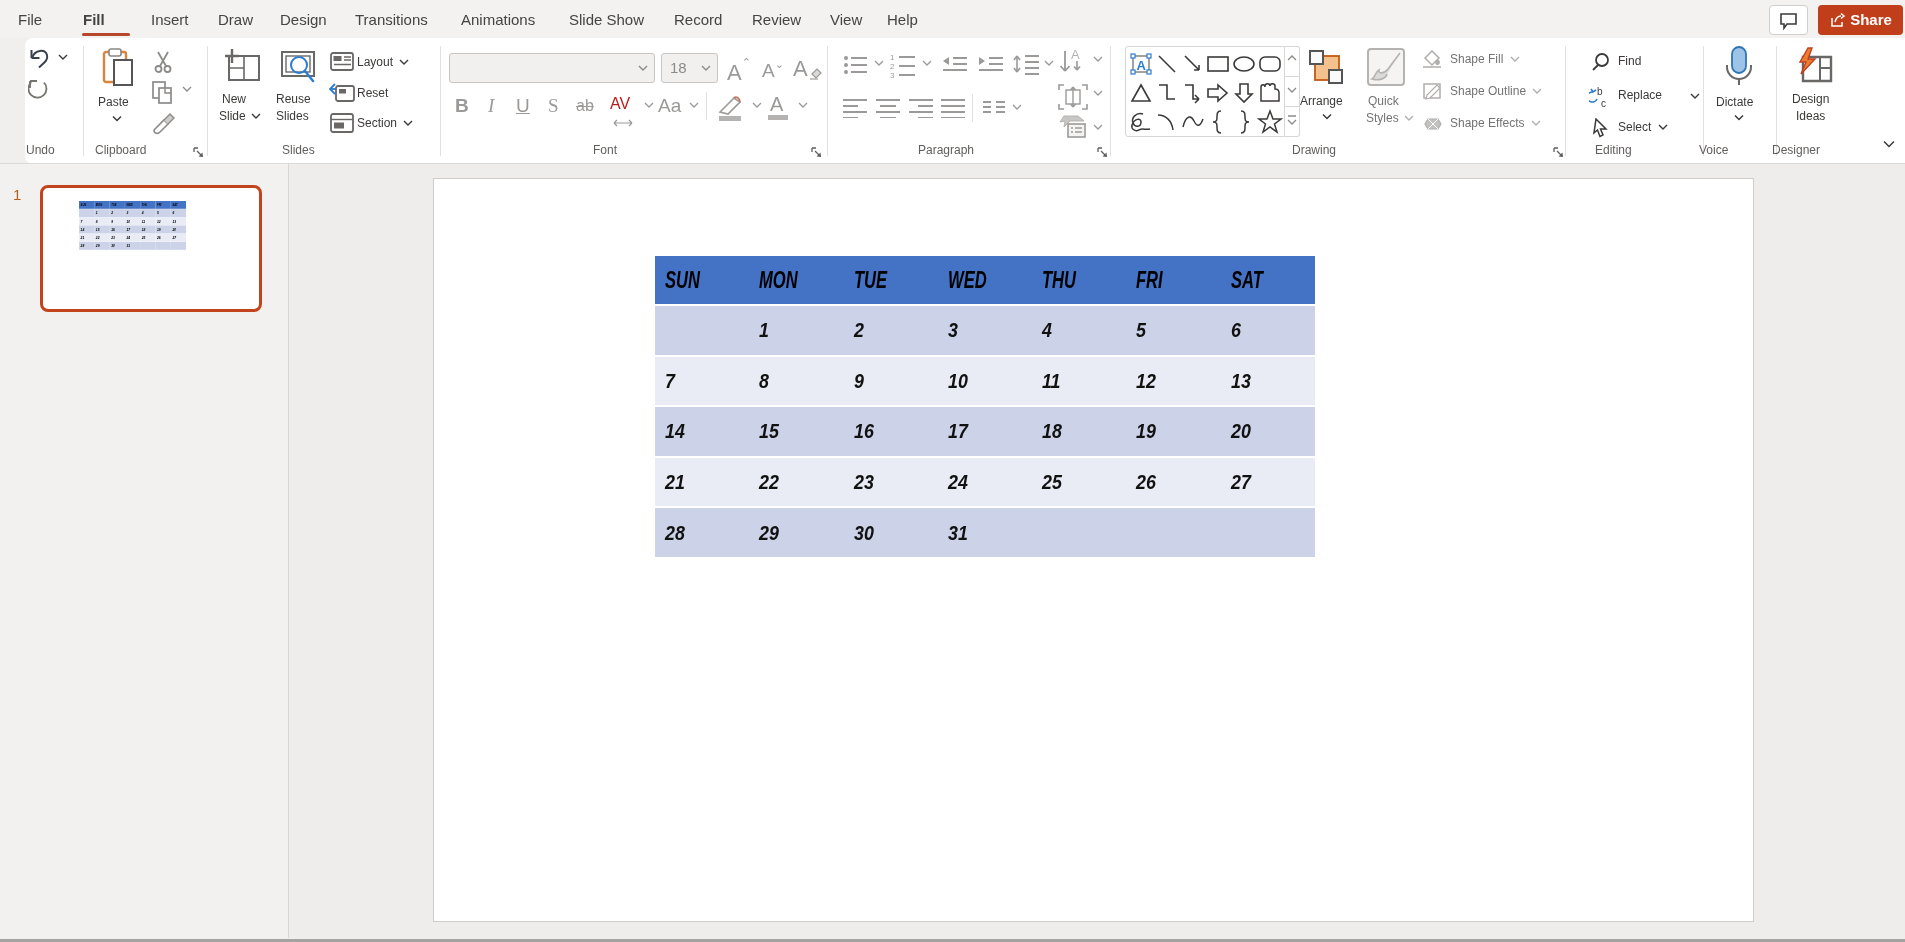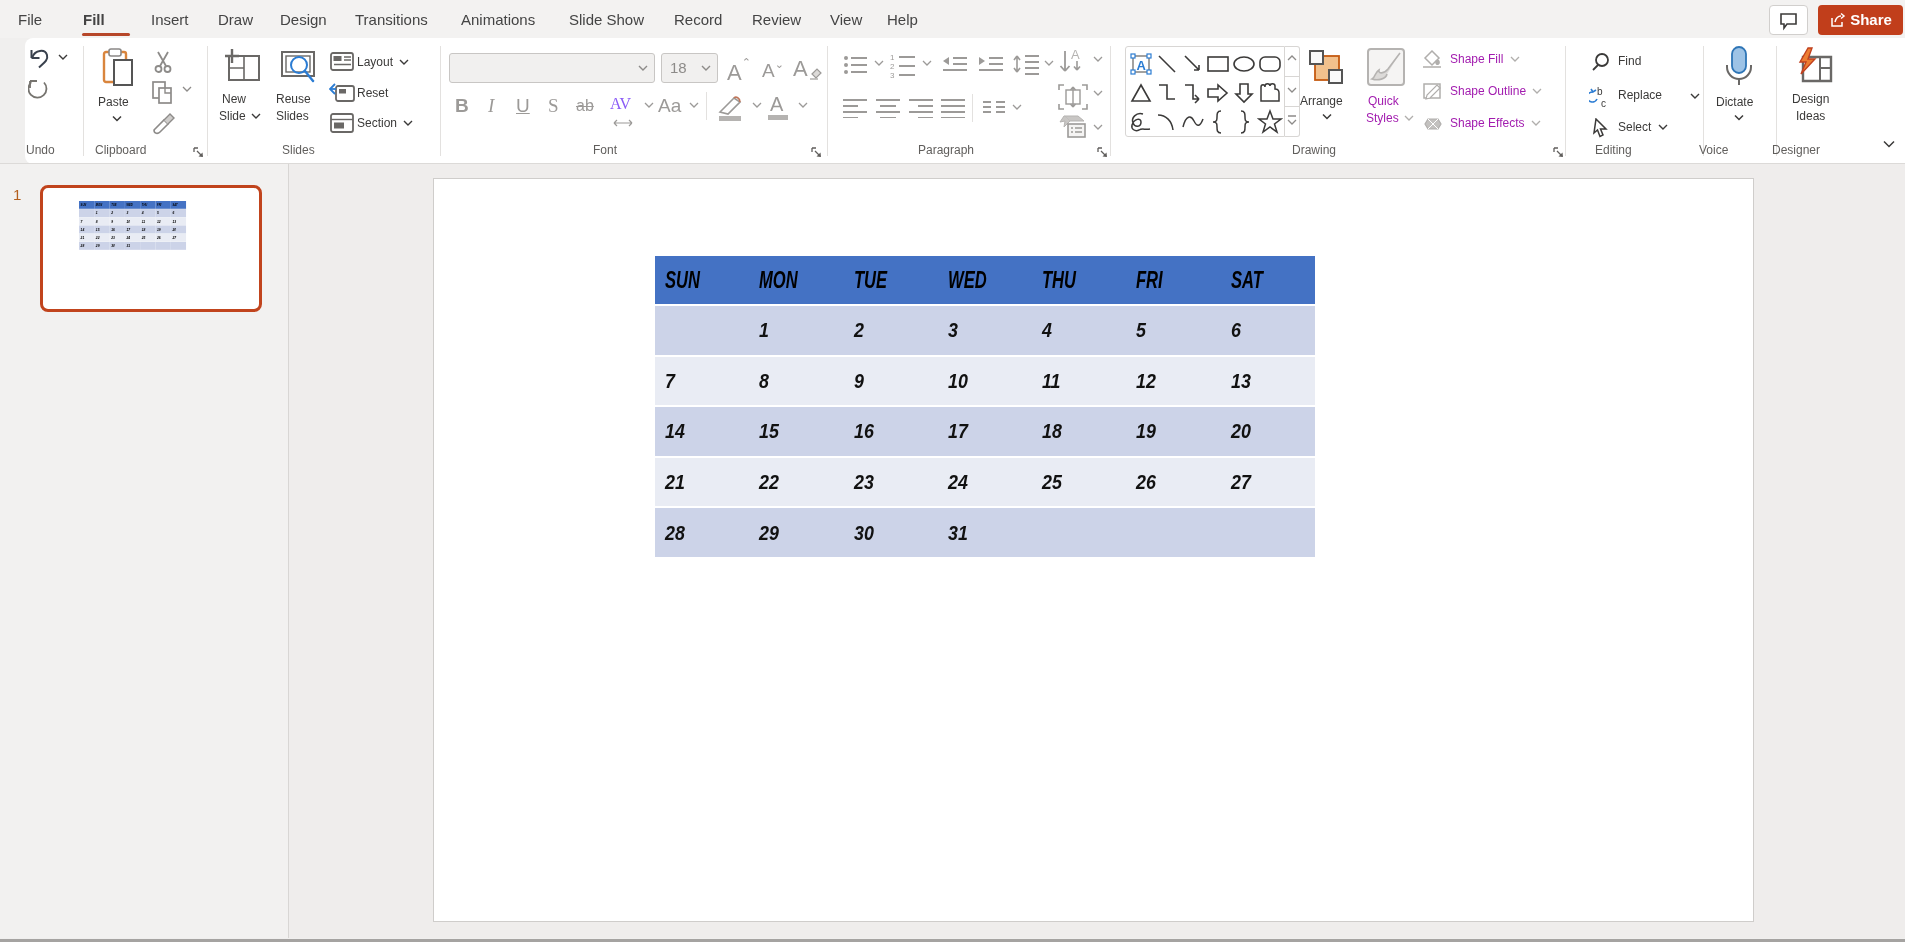--- a/index.html
+++ b/index.html
@@ -15,21 +15,21 @@
   #cmtbtn { position:absolute; left:1769px; top:5px; width:39px; height:30px; background:#fff; border:1px solid #d1cfcd; border-radius:4px; }
   #sharebtn { position:absolute; left:1818px; top:5px; width:85px; height:30px; background:#c13e1b; border-radius:4px; color:#fff; font-weight:bold; font-size:15px; line-height:30px; text-align:center; }
 
   
   #ribbon { position:absolute; left:25px; top:38px; width:1880px; height:126px; background:#fff; border-radius:8px 0 0 8px; }
   #ribbonedge { position:absolute; left:0; top:163px; width:1905px; height:1px; background:#dcdad8; }
   .gsep { position:absolute; top:46px; width:1px; height:110px; background:#e3e1df; }
   .glabel { position:absolute; top:143px; font-size:12px; color:#605e5c; text-align:left; white-space:nowrap; }
   .launch { position:absolute; width:13px; height:13px; }
   .btxt { position:absolute; font-size:12px; color:#3b3a39; white-space:nowrap; }
-  .gray { color:#a21caf; }
+  .gray { color:#737373; }
 
   
   #leftpanel { position:absolute; left:0; top:164px; width:288px; height:774px; background:#f2f1f0; }
   #vdivide { position:absolute; left:288px; top:164px; width:1px; height:774px; background:#d8d6d4; }
   #canvasarea { position:absolute; left:289px; top:164px; width:1616px; height:774px; background:#efedec; }
   #statusline { position:absolute; left:0; top:939px; width:1905px; height:3px; background:#a5a3a1; }
 
   #slidenum { position:absolute; left:13px; top:186px; font-size:15px; color:#b35f1e; }
   #thumb { position:absolute; left:40px; top:185px; width:222px; height:127px; background:#fff; border:3px solid #c1441d; border-radius:8px; }
   #minical { position:absolute; left:36px; top:13px; width:660px; transform:scale(0.1622); transform-origin:top left; }
@@ -201,21 +201,21 @@
 <svg class="abs" style="left:809px;top:66px" width="14" height="14" viewBox="0 0 14 14">
   <path d="M3 8 L8 3 L12 7 L7 12 Z" fill="#dcdad8" stroke="#9c9a98" stroke-width="1.2"></path>
   <path d="M1 13 h8" stroke="#9c9a98" stroke-width="1.2"></path>
 </svg>
 
 <div class="abs" style="left:455px;top:95px;font-size:19px;color:#9c9a98;font-weight:bold;">B</div>
 <div class="abs" style="left:488px;top:95px;font-size:19px;color:#9c9a98;font-style:italic;font-family:'Liberation Serif',serif;">I</div>
 <div class="abs" style="left:516px;top:95px;font-size:19px;color:#9c9a98;text-decoration:underline;">U</div>
 <div class="abs" style="left:548px;top:95px;font-size:19px;color:#9c9a98;font-family:'Liberation Serif',serif;">S</div>
 <div class="abs" style="left:576px;top:97px;font-size:16px;color:#9c9a98;text-decoration:line-through;">ab</div>
-<div class="abs" style="left:610px;top:95px;font-size:16px;color:#8b5cf6;font-family:Liberation Serif, serif;">AV<br><svg width="26" height="8" viewBox="0 0 26 8" style="margin-top:-4px">
+<div class="abs" style="left:610px;top:95px;font-size:16px;color:#b91c1c;">AV<br><svg width="26" height="8" viewBox="0 0 26 8" style="margin-top:-4px">
       <path d="M4 4 h18 M4 4 l3 -3 M4 4 l3 3 M22 4 l-3 -3 M22 4 l-3 3" stroke="#9c9a98" stroke-width="1.2" fill="none"></path>
     </svg></div>
 <svg class="abs" style="left:644px;top:102px" width="10" height="7" viewBox="0 0 10 7">
     <path d="M1 1 L5 5 L9 1" fill="none" stroke="#9c9a98" stroke-width="1.3"></path>
   </svg>
 <div class="abs" style="left:658px;top:95px;font-size:19px;color:#9c9a98;">Aa</div>
 <svg class="abs" style="left:689px;top:102px" width="10" height="7" viewBox="0 0 10 7">
     <path d="M1 1 L5 5 L9 1" fill="none" stroke="#9c9a98" stroke-width="1.3"></path>
   </svg>
 <div class="abs" style="left:706px;top:92px;width:1px;height:28px;background:#e3e1df;"></div>

